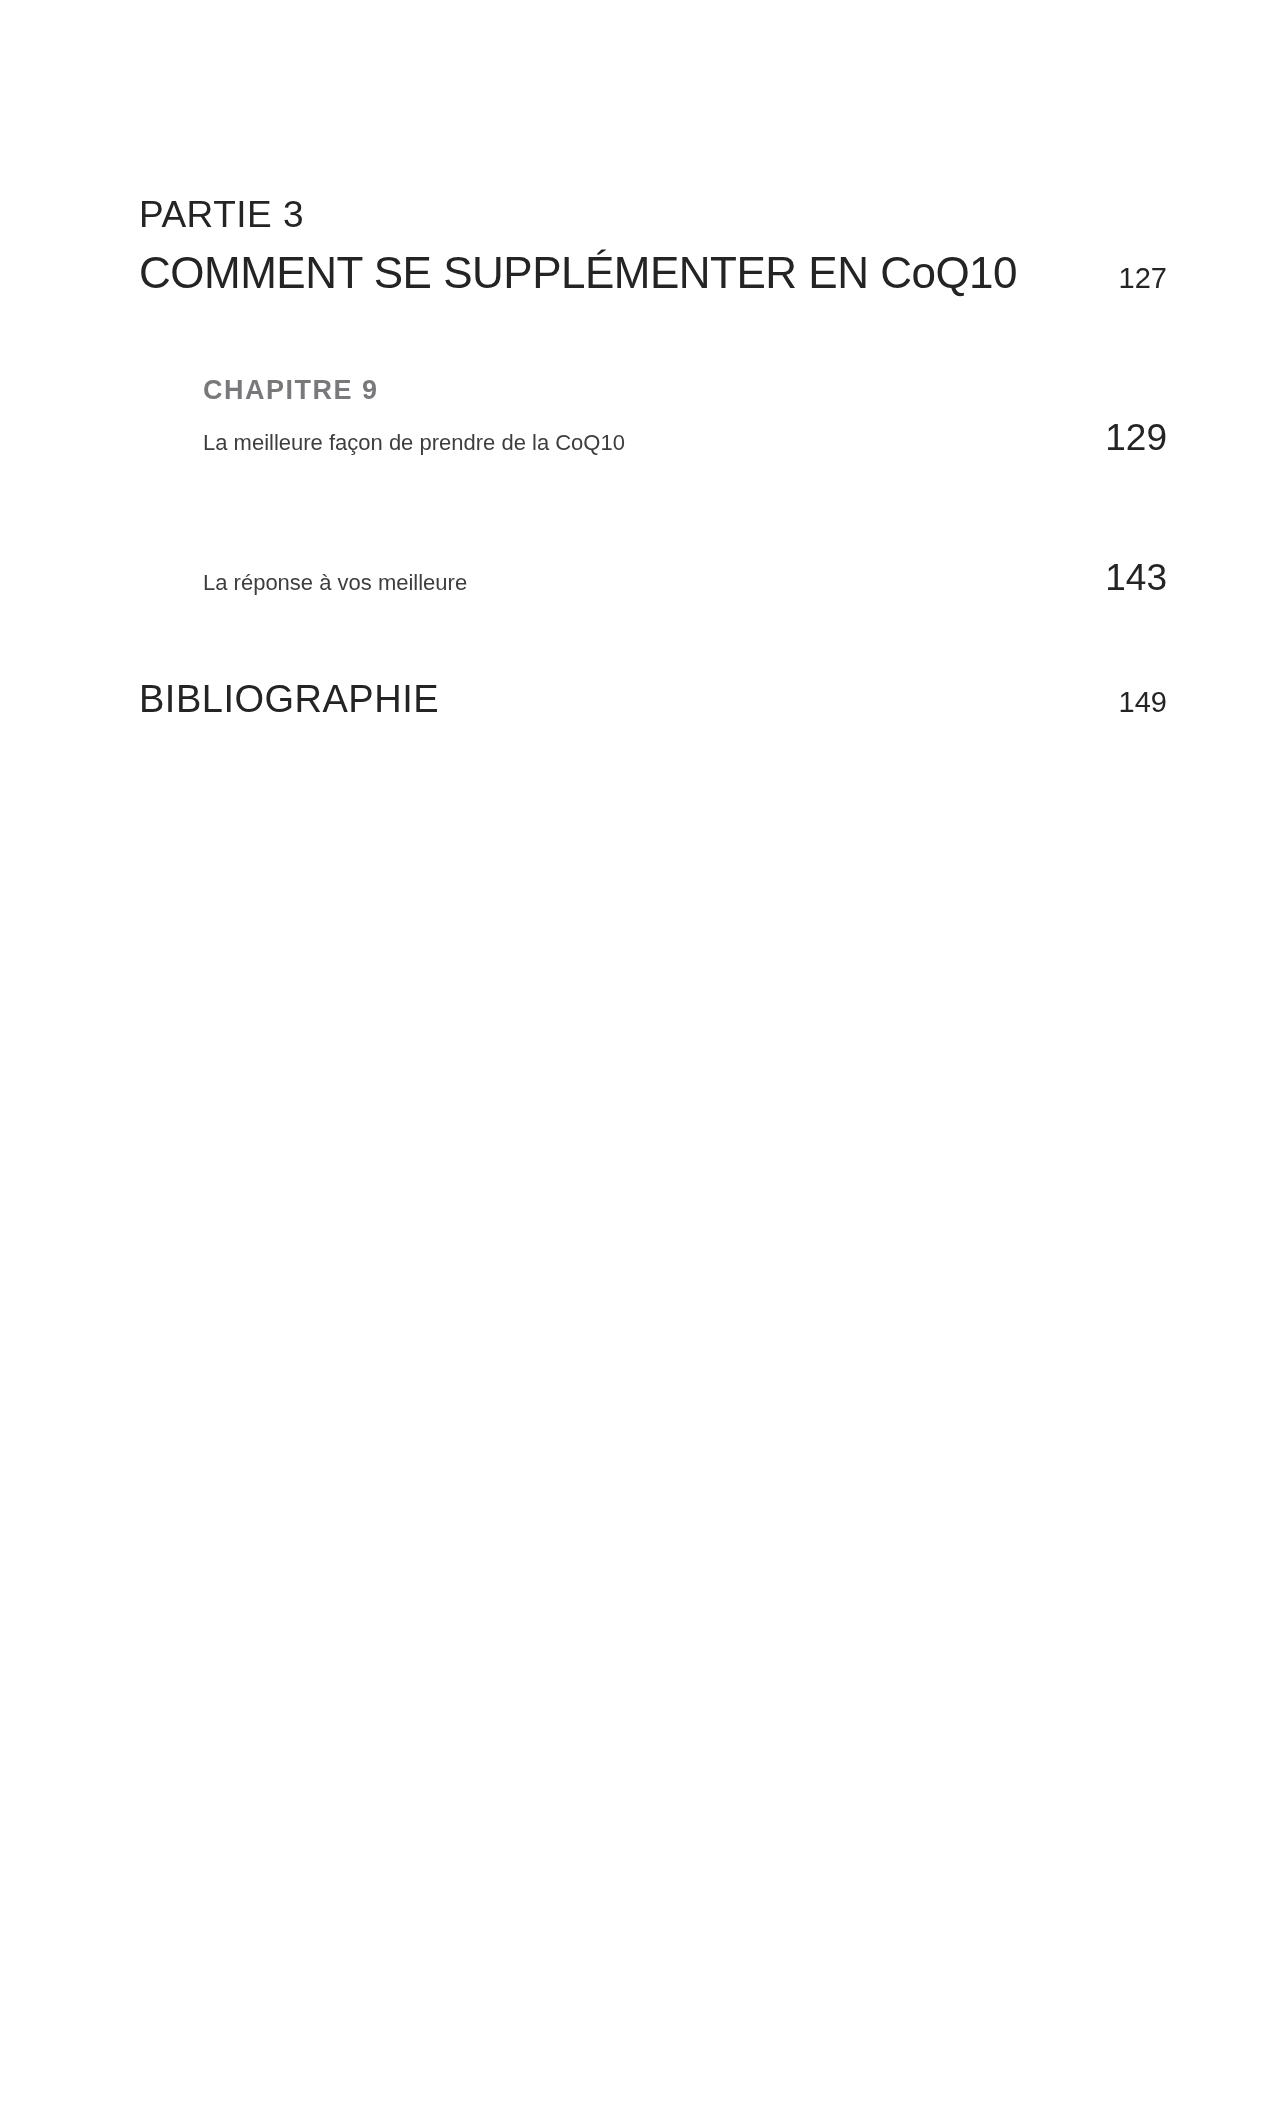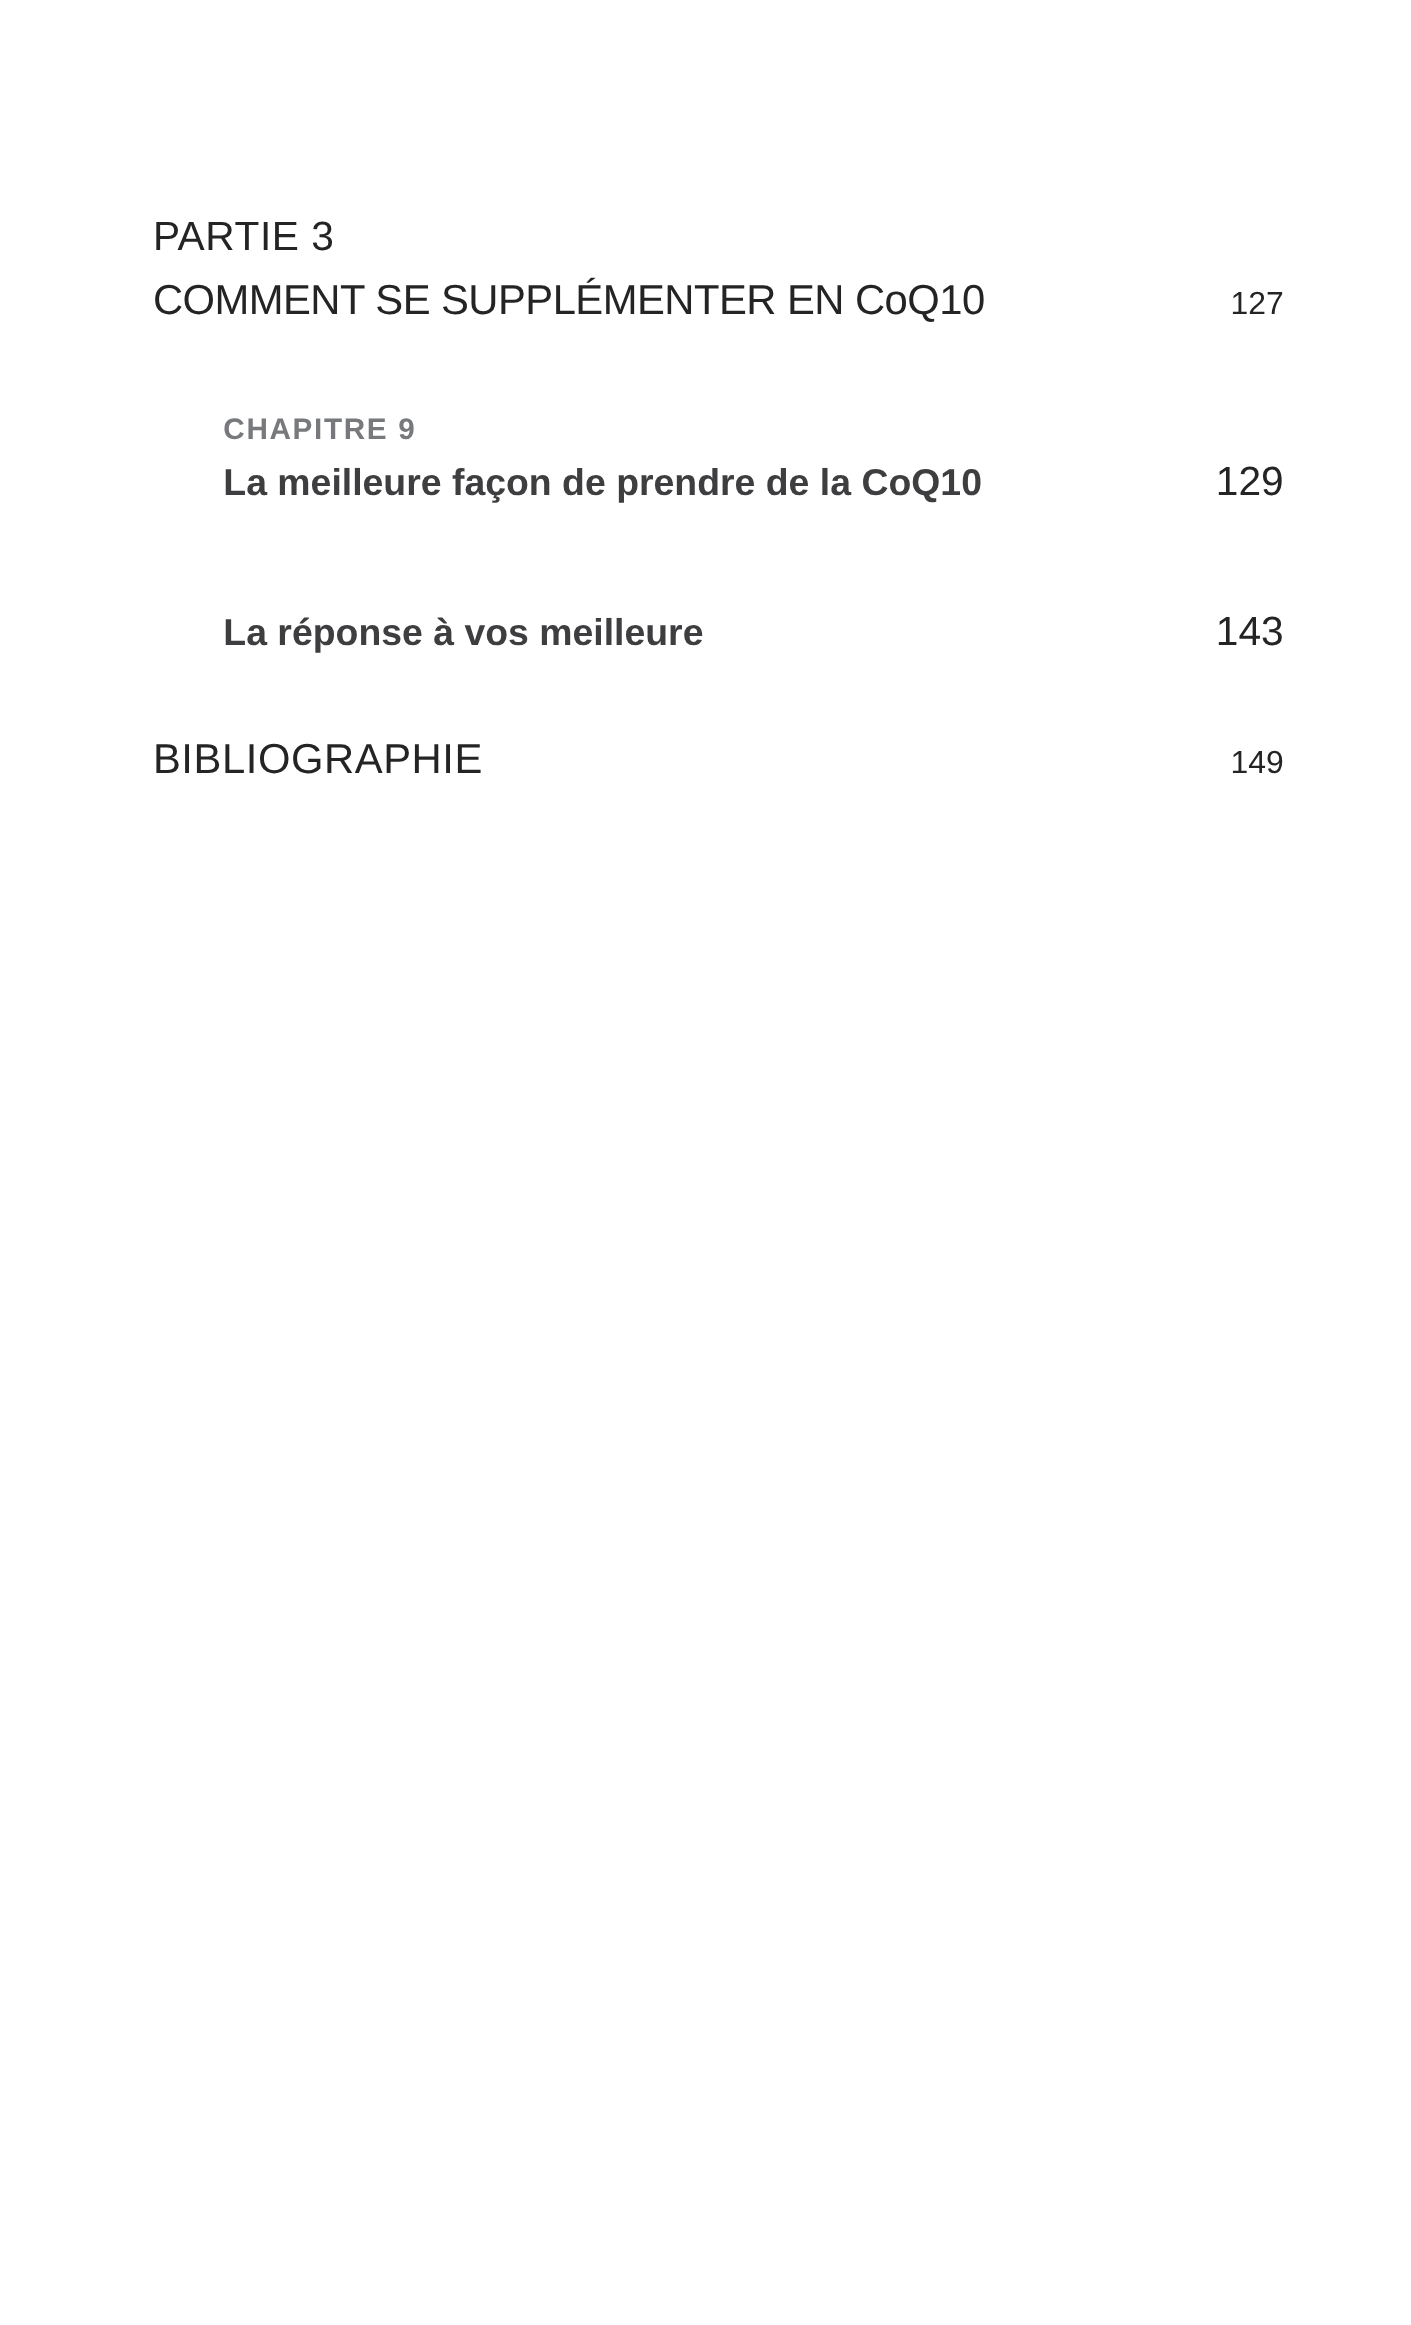--- a/index.html
+++ b/index.html
@@ -50,21 +50,21 @@
   .part-label {
     font-size: 37px;
     line-height: 44px;
     font-weight: 400;
     letter-spacing: 0.5px;
     color: var(--text-dark, #242424);
   }
 
   .part-row { margin-top: 14px; }
   .part-title {
-    font-size: 38px;
+    font-size: 44px;
     line-height: 44px;
     font-weight: 400;
     letter-spacing: -0.5px;
     color: var(--text-dark, #242424);
   }
 
   .page-num {
     font-size: 29px;
     font-weight: 400;
     color: var(--text-dark, #242424);
@@ -79,23 +79,23 @@
   .chapter-label {
     font-size: 27px;
     line-height: 30px;
     font-weight: 700;
     letter-spacing: 1.5px;
     color: var(--text-gray, #77797c);
   }
 
   .chapter-row { margin-top: 12px; }
   .chapter-title {
-    font-size: 34px;
+    font-size: 22px;
     line-height: 44px;
-    font-weight: 700;
+    font-weight: 400;
     color: var(--text-title, #3e3e40);
   }
   .chapter-row .page-num { font-size: 37px; }
 
   .biblio-row { margin-top: 72px; }
   .biblio-title {
     font-size: 38px;
     line-height: 44px;
     font-weight: 400;
     letter-spacing: 0.5px;

